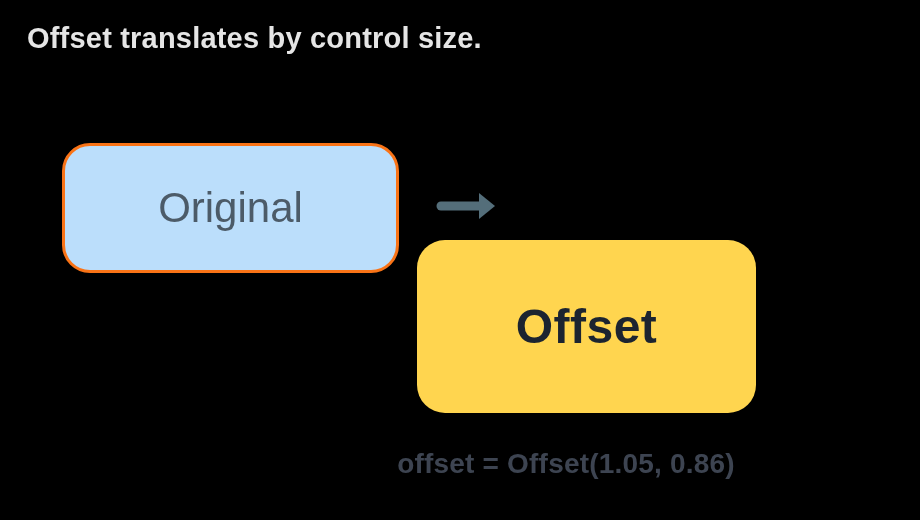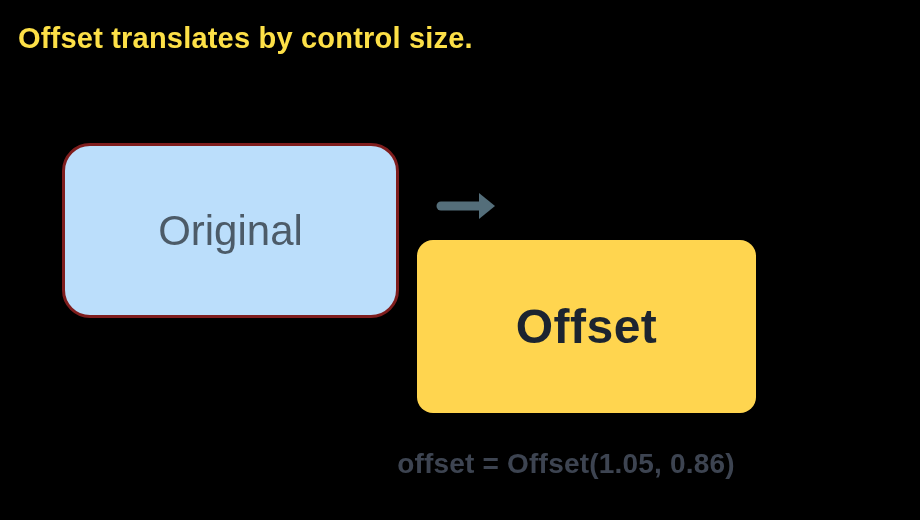--- a/index.html
+++ b/index.html
@@ -14,55 +14,55 @@
     font-family: "Liberation Sans", sans-serif;
   }
   .canvas {
     position: relative;
     width: 920px;
     height: 520px;
     background: #000000;
   }
   .title {
     position: absolute;
-    left: 18px;
+    left: 27px;
     top: 22px;
     font-size: 29px;
     font-weight: 600;
     letter-spacing: 0.2px;
-    color: #fde047;
+    color: #e5e5e5;
   }
   .box {
     position: absolute;
     display: flex;
     align-items: center;
     justify-content: center;
     box-sizing: border-box;
   }
   .original-box {
     left: 62px;
     top: 143px;
     width: 337px;
-    height: 175px;
+    height: 130px;
     background: #BBDEFB;
-    border: 3px solid #7f1d1d;
+    border: 3px solid #f97316;
     border-radius: 28px;
   }
   .original-label {
     font-size: 42px;
     font-weight: 400;
     color: #4C5B68;
   }
   .offset-box {
     left: 417px;
     top: 240px;
     width: 339px;
     height: 173px;
     background: #FFD54F;
-    border-radius: 16px;
+    border-radius: 28px;
   }
   .offset-label {
     font-size: 48px;
     font-weight: 700;
     letter-spacing: 0.5px;
     color: #1C2430;
   }
   .arrow {
     position: absolute;
     left: 436px;

